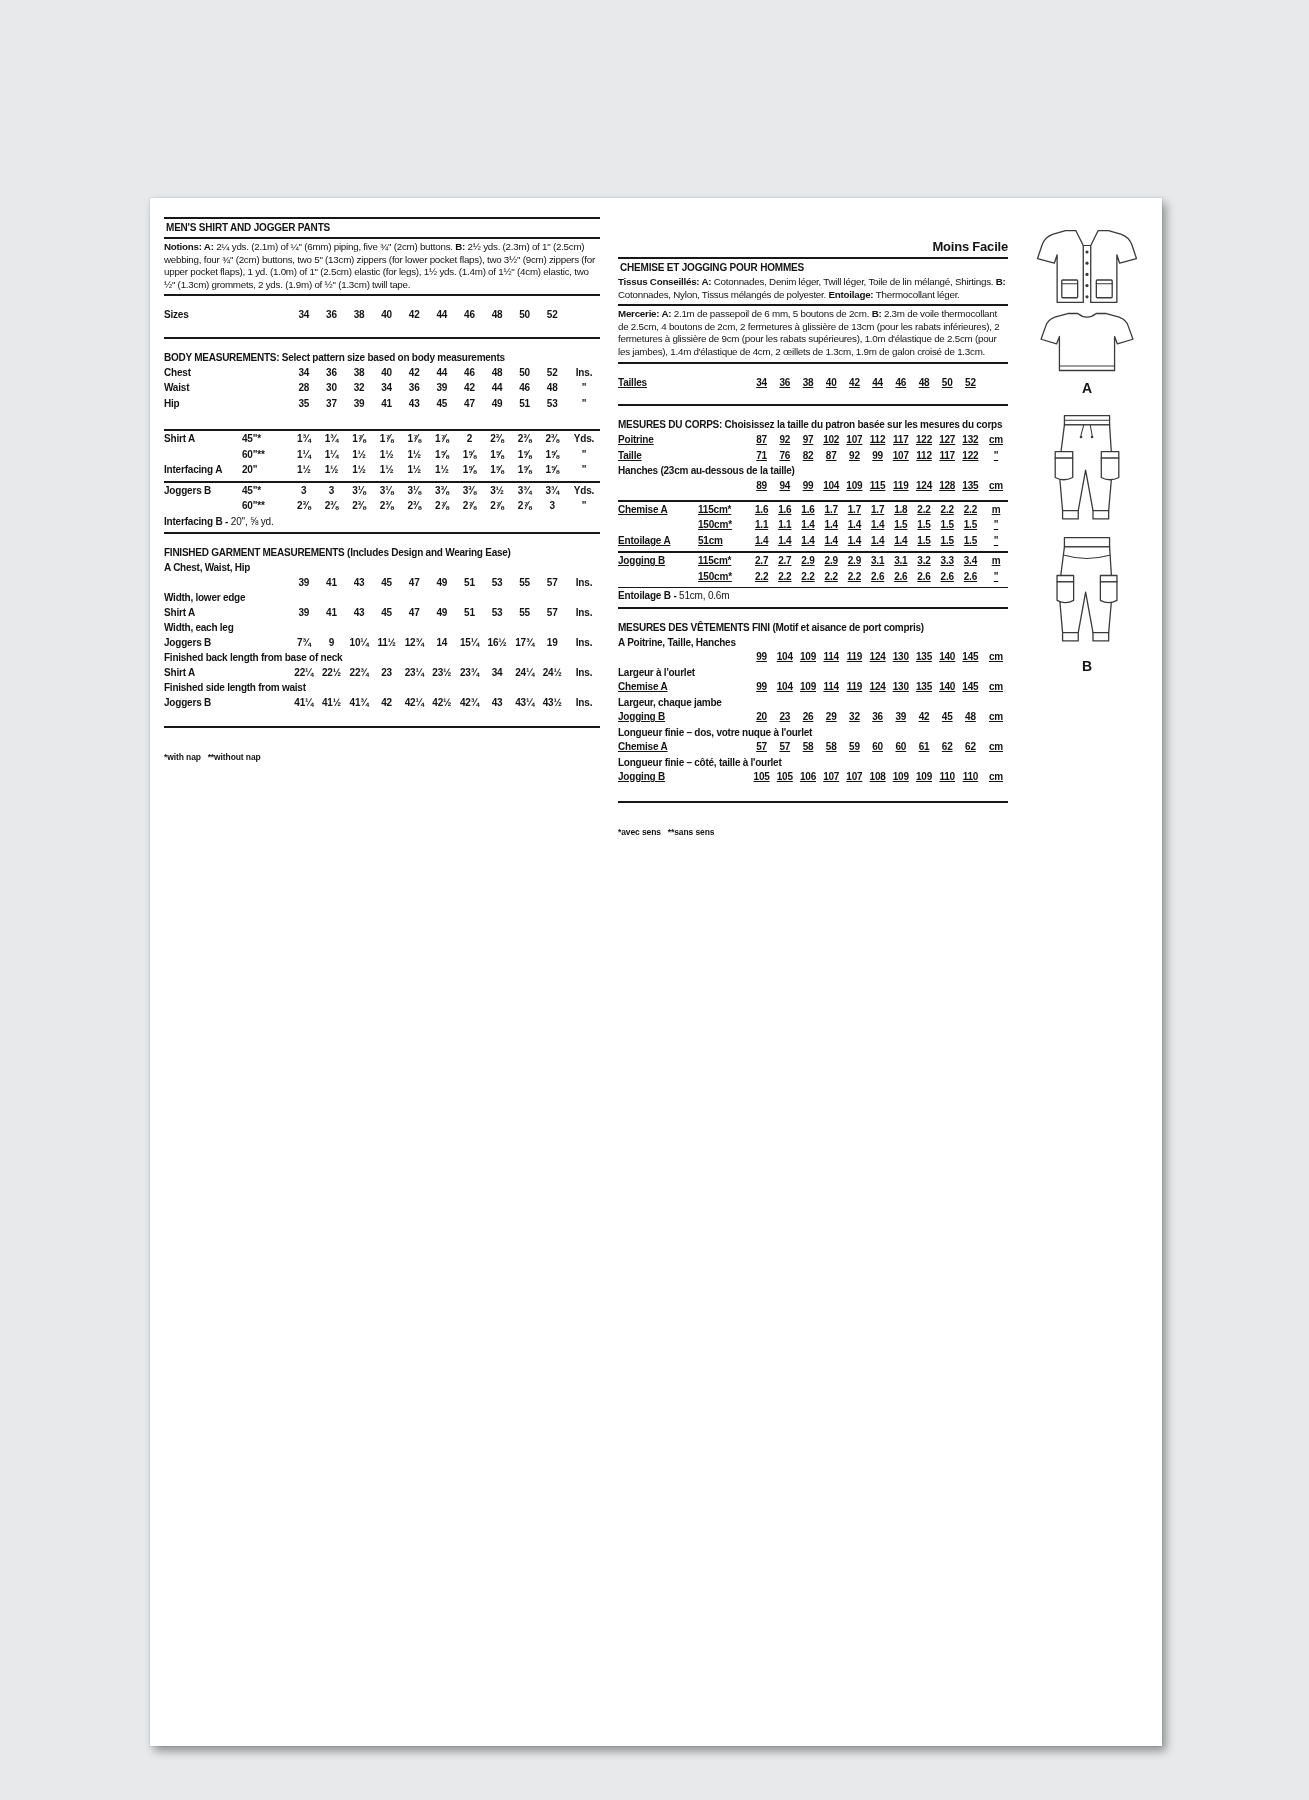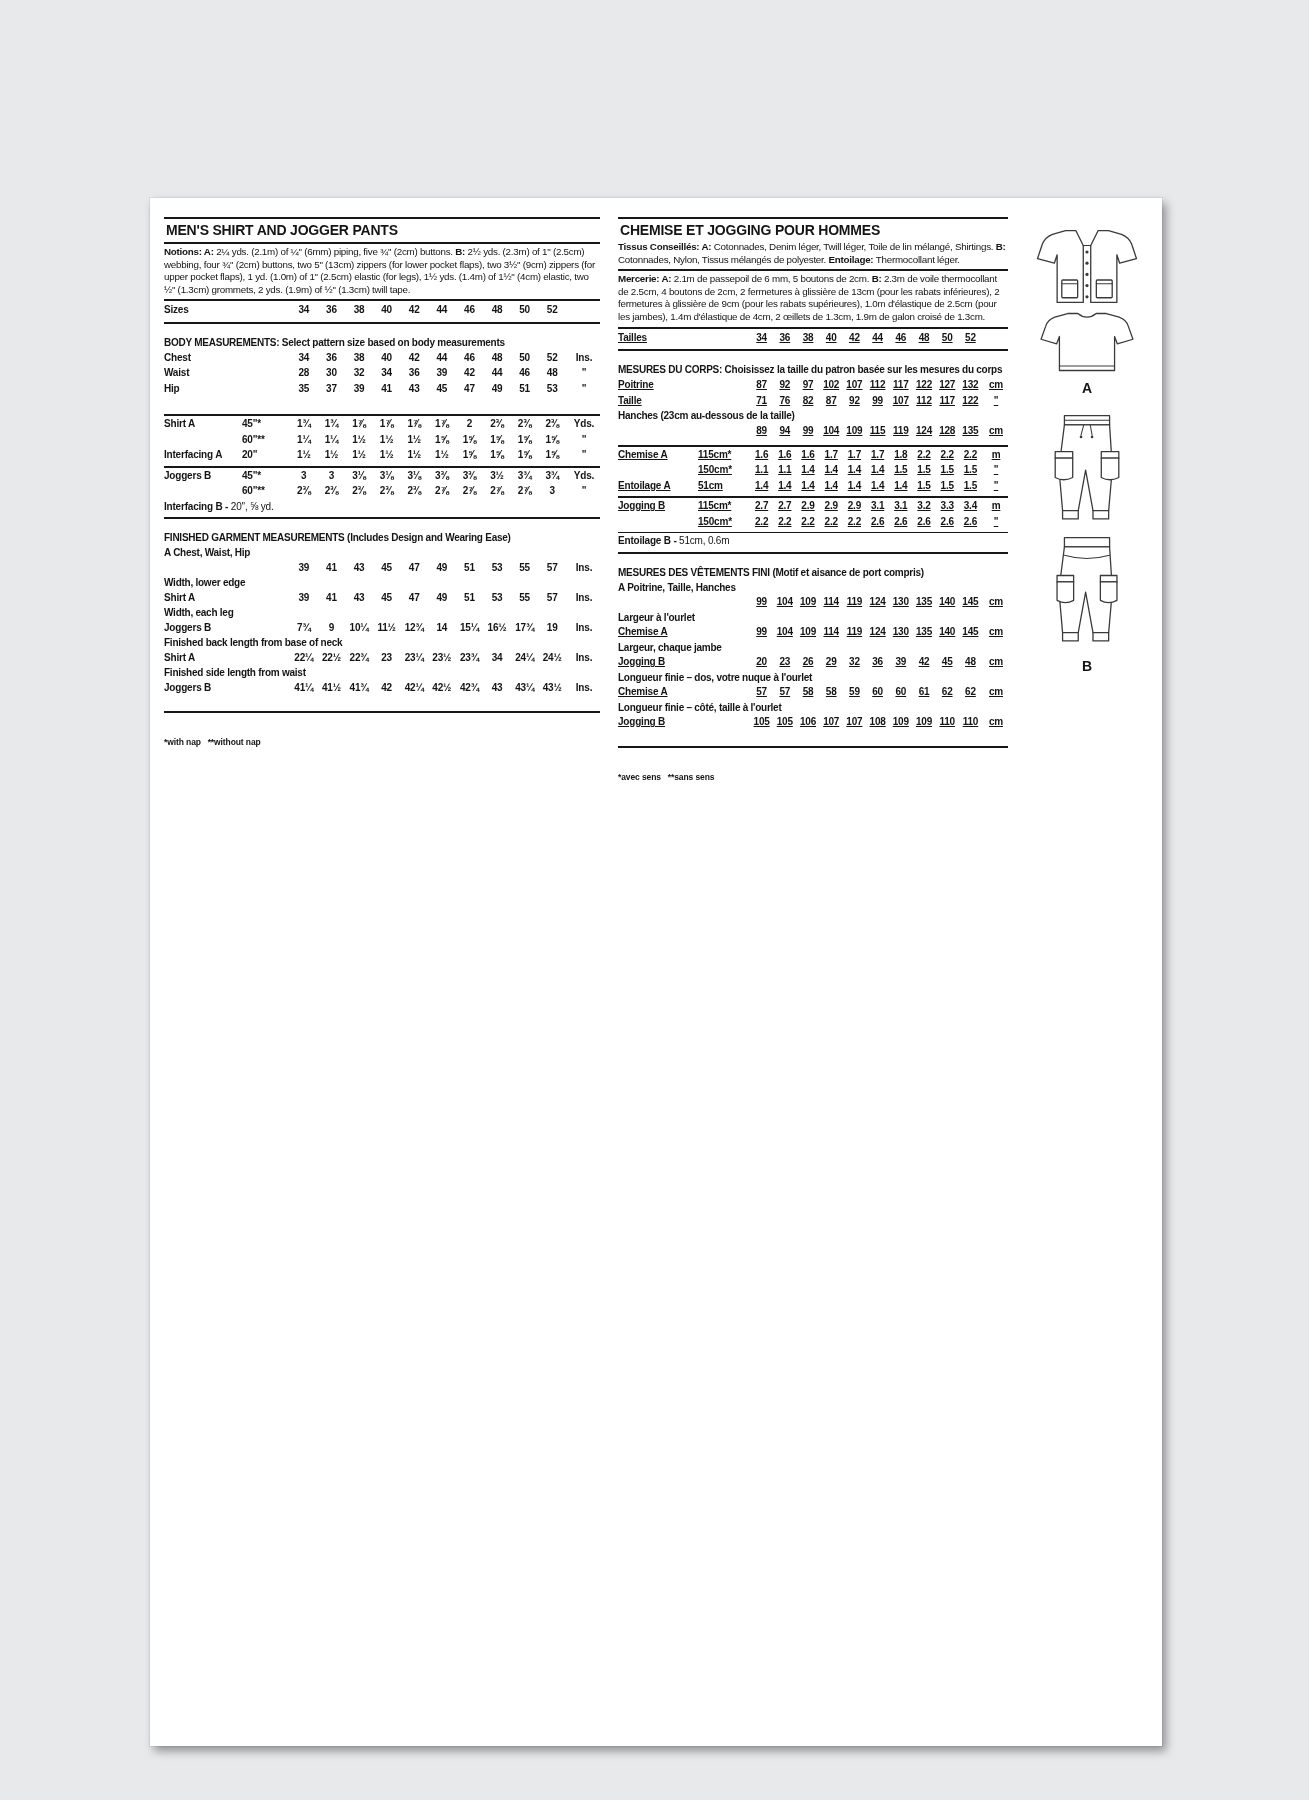--- a/index.html
+++ b/index.html
@@ -19,35 +19,35 @@
   .col-en{left:14px;width:436px;}
   .col-fr{left:468px;width:390px;}
   .col-head{display:flex;justify-content:space-between;align-items:flex-end;height:40px;}
   .sku{font-size:33px;line-height:34px;font-weight:bold;letter-spacing:-1.2px;}
   .diff{font-size:13px;line-height:15px;font-weight:bold;letter-spacing:-.2px;}
   .rule{border-top:2.5px solid #171717;height:0;margin-top:3px;}
   .rule.thin{border-top-width:1.2px;}
   .rule.en-yard{margin-top:18px;}
   .rule.fr-yard{margin-top:6px;}
   .rule.bottom{margin-top:16px;}
-  .prod-title{font-size:14px;font-weight:bold;letter-spacing:-.2px;padding:3px 2px 1px;}
+  .prod-title{font-size:10px;font-weight:bold;letter-spacing:-.2px;padding:3px 2px 1px;}
   .para{font-size:9.8px;line-height:12.6px;letter-spacing:-.25px;margin:2px 0 3px;}
   .para b{letter-spacing:-.25px;}
   .sec-head{font-size:10px;font-weight:bold;letter-spacing:-.25px;line-height:14px;padding-top:12px;}
   .t-row{
     display:grid;font-size:10px;font-weight:bold;line-height:15.5px;letter-spacing:-.2px;
   }
   .col-en .t-row{grid-template-columns:78px 48px repeat(10,1fr) 34px;}
   .col-fr .t-row{grid-template-columns:80px 52px repeat(10,1fr) 26px;text-decoration:underline;}
   .c-label{text-align:left;white-space:nowrap;}
   .c-width{text-align:left;white-space:nowrap;}
   .c-vals{display:contents;}
   .num{text-align:center;white-space:nowrap;}
   .c-unit{text-align:center;padding-left:2px;white-space:nowrap;}
-  .sizes-row{padding:1px 0;}
+  .sizes-row{padding:11px 0;}
   .f-heading{font-size:10px;font-weight:bold;letter-spacing:-.25px;line-height:13.5px;padding-top:1px;}
   .f-heading:empty{display:none;}
   .hips-heading{font-size:10px;font-weight:bold;letter-spacing:-.25px;line-height:15px;}
   .note-line{font-size:10px;font-weight:normal;letter-spacing:-.2px;line-height:15.5px;}
   .footnote{font-size:8.5px;font-weight:bold;letter-spacing:-.1px;margin-top:24px;}
   .figs{
     position:absolute;left:872px;top:26px;width:130px;
     display:flex;flex-direction:column;align-items:center;
   }
   .fig{display:block;}
@@ -193,20 +193,24 @@
             <span class="c-vals"><span class="num">41¼</span><span class="num">41½</span><span class="num">41¾</span><span class="num">42</span><span class="num">42¼</span><span class="num">42½</span><span class="num">42¾</span><span class="num">43</span><span class="num">43¼</span><span class="num">43½</span></span>
             <span class="c-unit">Ins.</span>
           </div>
         </div>
       </div>
     <div class="rule bottom"></div>
     <div class="footnote">*with nap&nbsp;&nbsp;&nbsp;**without nap</div>
   </div>
 
   <div class="col col-fr">
+    <div class="col-head">
+      <span></span>
+      <div class="diff">Moins Facile</div>
+    </div>
     <div class="rule"></div>
     <div class="prod-title">CHEMISE ET JOGGING POUR HOMMES</div>
     <div class="para"><b>Tissus Conseillés: </b><b>A: </b><span>Cotonnades, Denim léger, Twill léger, Toile de lin mélangé, Shirtings. </span><b>B: </b><span>Cotonnades, Nylon, Tissus mélangés de polyester. </span><b>Entoilage: </b><span>Thermocollant léger.</span></div>
     <div class="rule"></div>
     <div class="para"><b>Mercerie: </b><b>A: </b><span>2.1m de passepoil de 6 mm, 5 boutons de 2cm. </span><b>B: </b><span>2.3m de voile thermocollant de 2.5cm, 4 boutons de 2cm, 2 fermetures à glissière de 13cm (pour les rabats inférieures), 2 fermetures à glissière de 9cm (pour les rabats supérieures), 1.0m d'élastique de 2.5cm (pour les jambes), 1.4m d'élastique de 4cm, 2 œillets de 1.3cm, 1.9m de galon croisé de 1.3cm.</span></div>
     <div class="rule"></div>
     <div class="t-row sizes-row">
       <span class="c-label">Tailles</span>
       <span class="c-width"></span>
       <span class="c-vals"><span class="num">34</span><span class="num">36</span><span class="num">38</span><span class="num">40</span><span class="num">42</span><span class="num">44</span><span class="num">46</span><span class="num">48</span><span class="num">50</span><span class="num">52</span></span>

